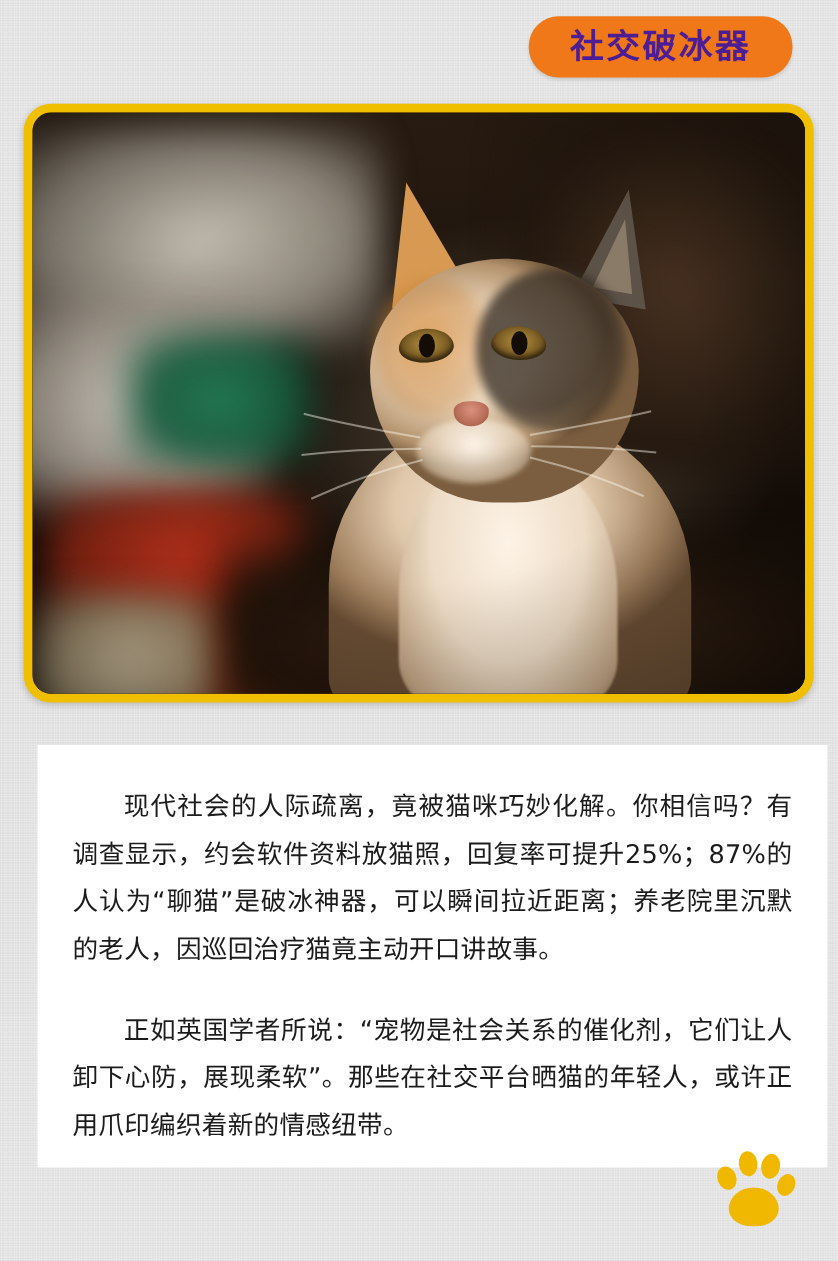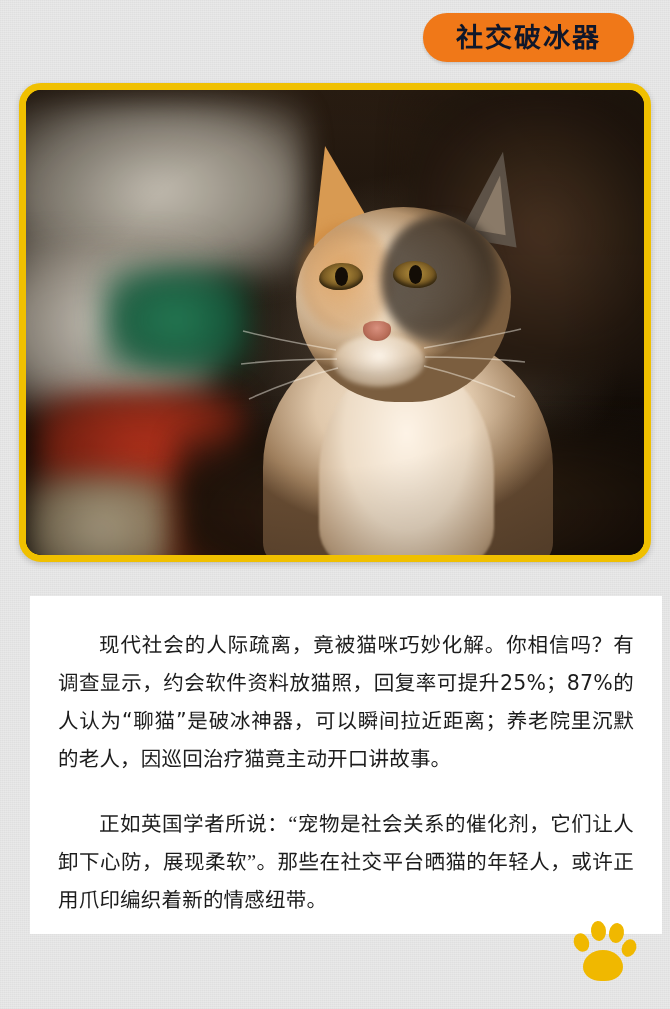--- a/index.html
+++ b/index.html
@@ -32,21 +32,21 @@
     width: 211px;
     height: 49px;
     background: #f07818;
     border-radius: 24px 24px 24px 24px;
     box-shadow: 0 2px 3px rgba(0,0,0,0.12);
     display: flex;
     align-items: center;
     justify-content: center;
   }
   .badge-text {
-    color: #0f172a;
+    color: #4c1d95;
     font-size: 27px;
     font-weight: bold;
     letter-spacing: 2px;
     font-family: "DejaVu Sans", "Liberation Sans", sans-serif;
     line-height: 1;
   }
 
   
   .photo-frame {
     position: absolute;
@@ -260,21 +260,21 @@
   .para {
     color: #1c1c1c;
     font-size: 20.5px;
     line-height: 38px;
     text-indent: 2em;
     margin: 0 0 6px 0;
     font-family: "DejaVu Sans", "Liberation Sans", sans-serif;
     text-align: justify;
     letter-spacing: 0.2px;
   }
-  .para + .para { margin-top: 27px; font-family: Liberation Serif, serif; }
+  .para + .para { margin-top: 27px; }
 
   
   .paw {
     position: absolute;
     right: 38px;
     bottom: 26px;
     width: 62px;
     height: 66px;
   }
   .paw .pad {

